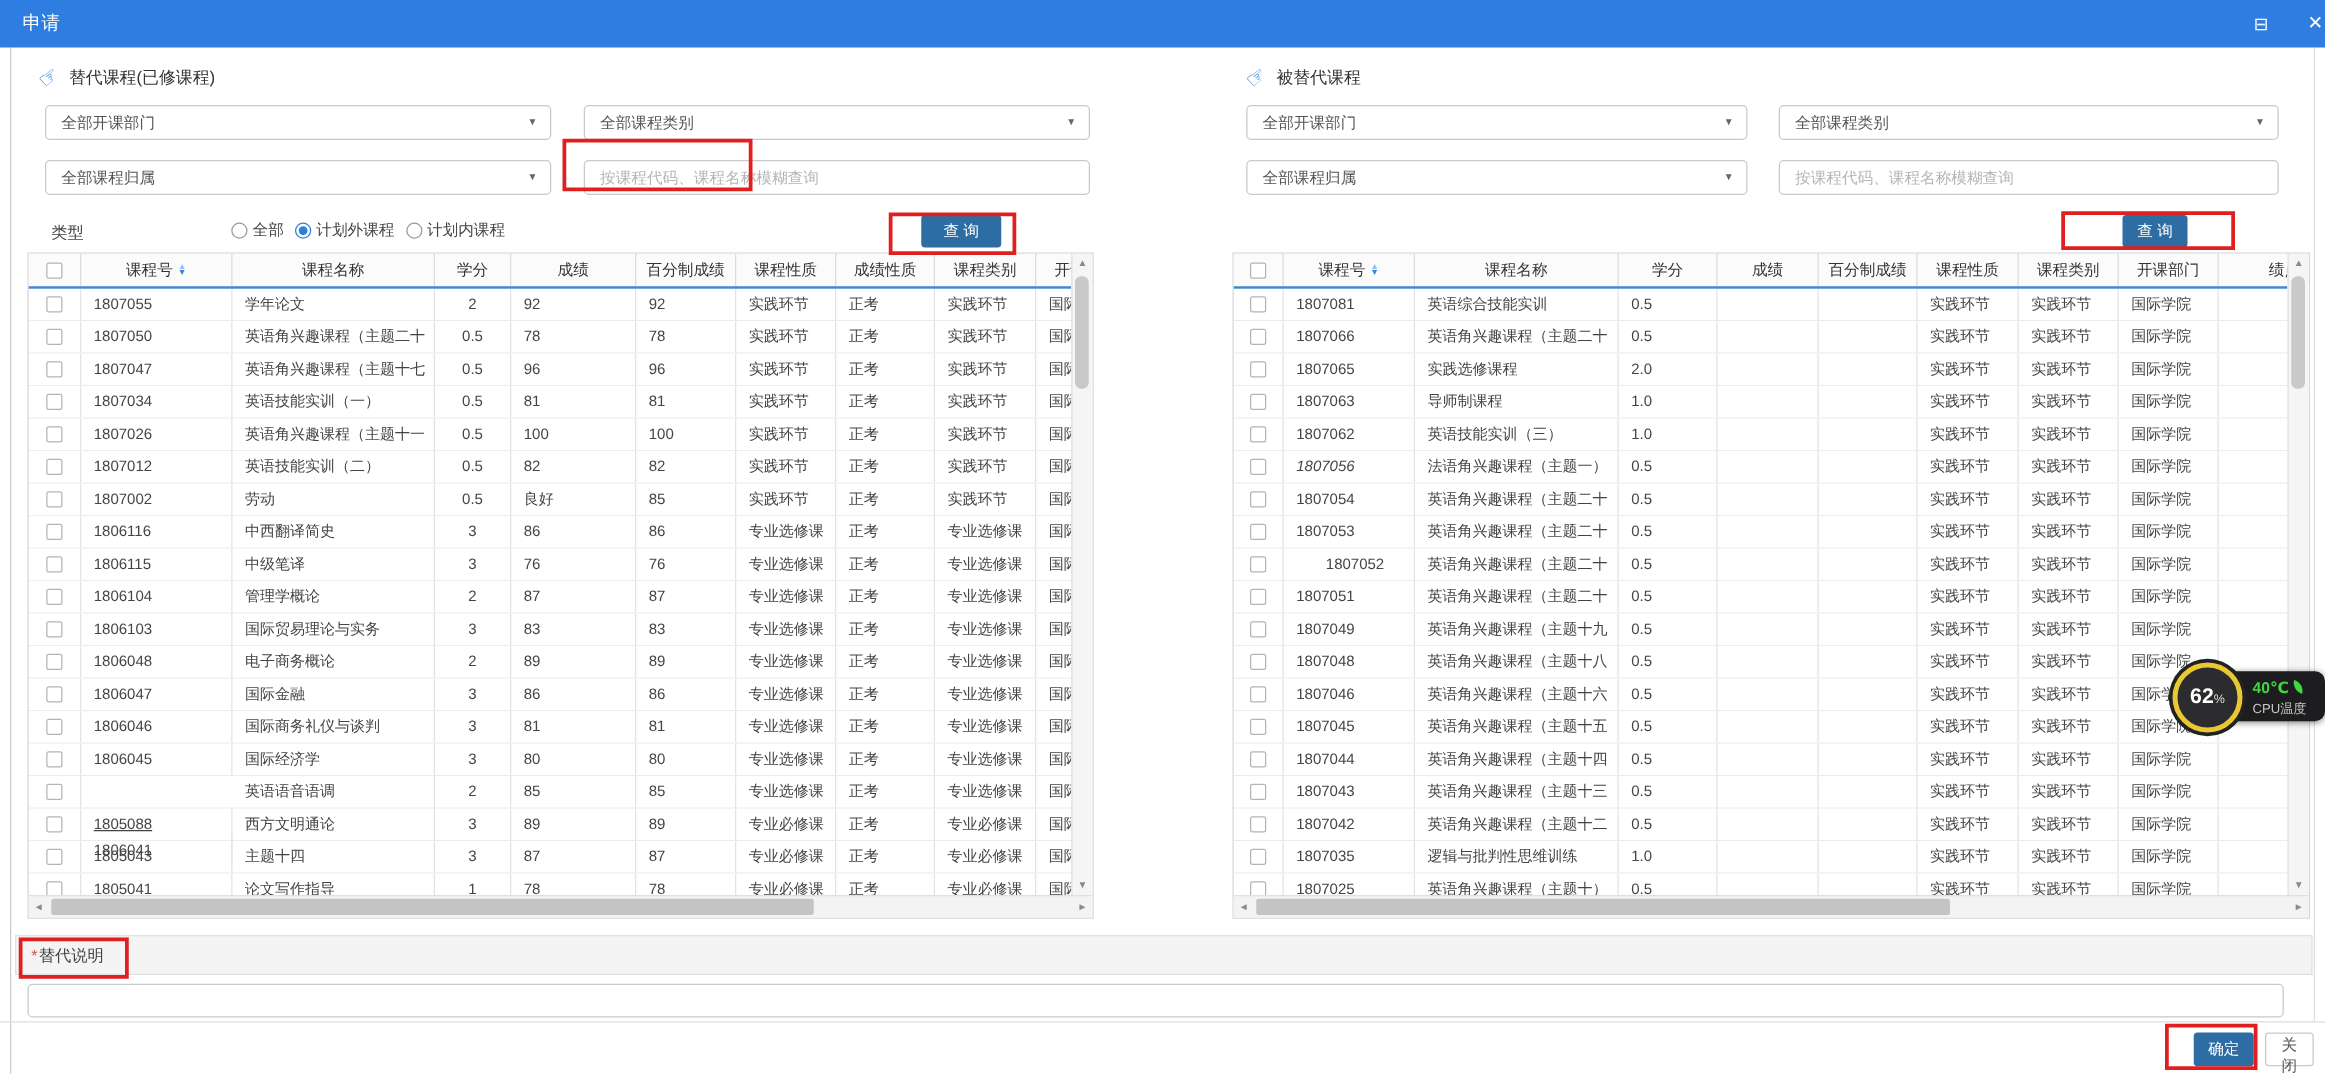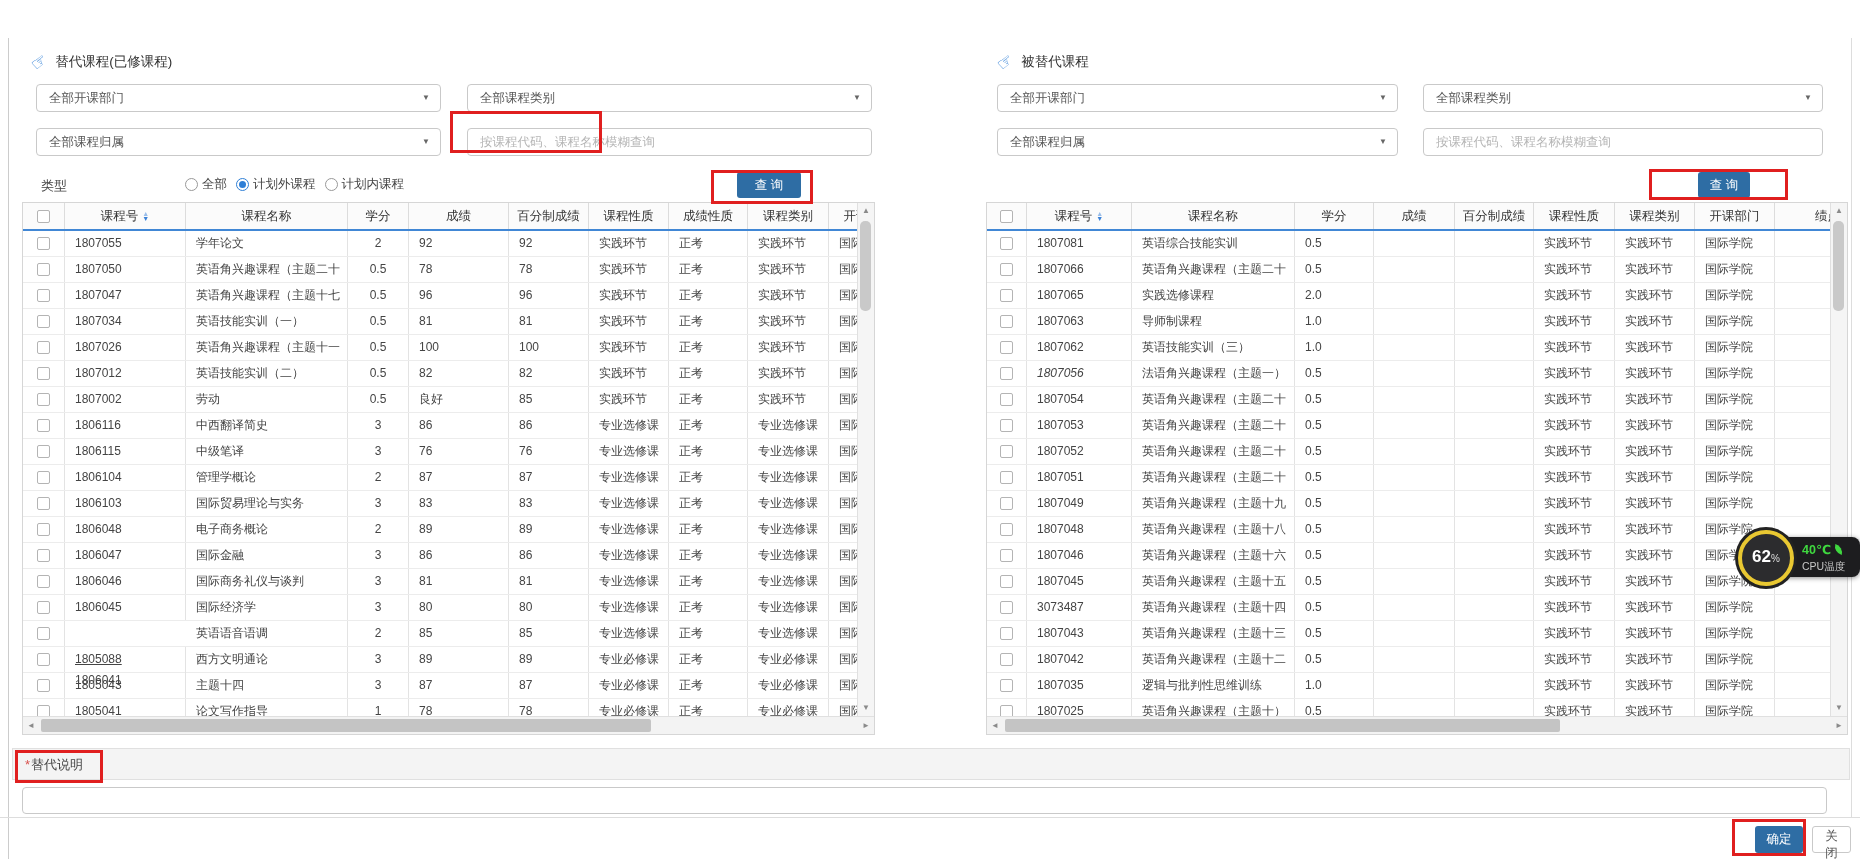--- a/index.html
+++ b/index.html
@@ -92,20 +92,25 @@
   .cpu-ring{position:absolute;left:0;top:2px;width:48px;height:48px;border:4px solid #e9c832;border-radius:50%;
     background:#2c2c2e;display:flex;align-items:baseline;justify-content:center;box-shadow:0 0 0 3px #222;}
   .cpu-ring .pct{color:#fff;font-size:17px;font-weight:bold;line-height:46px;}
   .cpu-ring .pctsign{color:#ddd;font-size:10px;line-height:40px;}
 </style>
 </head>
 <body>
 
 <div id="app">
 
+  <div class="titlebar">
+    <span class="ttl">申请</span>
+    <span class="winico ico-min">⊟</span>
+    <span class="winico ico-close">✕</span>
+  </div>
 
   <div class="edgeL"></div>
   <div class="edgeR"></div>
 
   <section class="panel" id="panel-left">
     <div class="section-head">
       <span class="pointer-icon">☞</span>
       <span>替代课程(已修课程)</span>
     </div>
     <div class="dd" style="left:18px;top:46px;width:405px">
@@ -621,21 +626,21 @@
             <div class="gcell a-l" style="width: 79px;"></div>
             <div class="gcell a-l" style="width: 81px;">实践环节</div>
             <div class="gcell a-l" style="width: 80px;">实践环节</div>
             <div class="gcell a-l" style="width: 80px;">国际学院</div>
             <div class="gcell a-l" style="width: 106px;"></div>
           </div>
           <div class="grow">
             <div class="gcell cbcell" style="width: 40px;">
               <span class="cb"></span>
             </div>
-            <div class="gcell a-l" style="width: 105px;">1807052</div>
+            <div class="gcell a-l" style="width: 105px; text-align: center;">1807052</div>
             <div class="gcell a-l" style="width: 163px;">英语角兴趣课程（主题二十</div>
             <div class="gcell a-l" style="width: 79px;">0.5</div>
             <div class="gcell a-l" style="width: 81px;"></div>
             <div class="gcell a-l" style="width: 79px;"></div>
             <div class="gcell a-l" style="width: 81px;">实践环节</div>
             <div class="gcell a-l" style="width: 80px;">实践环节</div>
             <div class="gcell a-l" style="width: 80px;">国际学院</div>
             <div class="gcell a-l" style="width: 106px;"></div>
           </div>
           <div class="grow">
@@ -705,21 +710,21 @@
             <div class="gcell a-l" style="width: 79px;"></div>
             <div class="gcell a-l" style="width: 81px;">实践环节</div>
             <div class="gcell a-l" style="width: 80px;">实践环节</div>
             <div class="gcell a-l" style="width: 80px;">国际学院</div>
             <div class="gcell a-l" style="width: 106px;"></div>
           </div>
           <div class="grow">
             <div class="gcell cbcell" style="width: 40px;">
               <span class="cb"></span>
             </div>
-            <div class="gcell a-l" style="width: 105px;">3073487</div>
+            <div class="gcell a-l" style="width: 105px;">1807044</div>
             <div class="gcell a-l" style="width: 163px;">英语角兴趣课程（主题十四</div>
             <div class="gcell a-l" style="width: 79px;">0.5</div>
             <div class="gcell a-l" style="width: 81px;"></div>
             <div class="gcell a-l" style="width: 79px;"></div>
             <div class="gcell a-l" style="width: 81px;">实践环节</div>
             <div class="gcell a-l" style="width: 80px;">实践环节</div>
             <div class="gcell a-l" style="width: 80px;">国际学院</div>
             <div class="gcell a-l" style="width: 106px;"></div>
           </div>
           <div class="grow">

